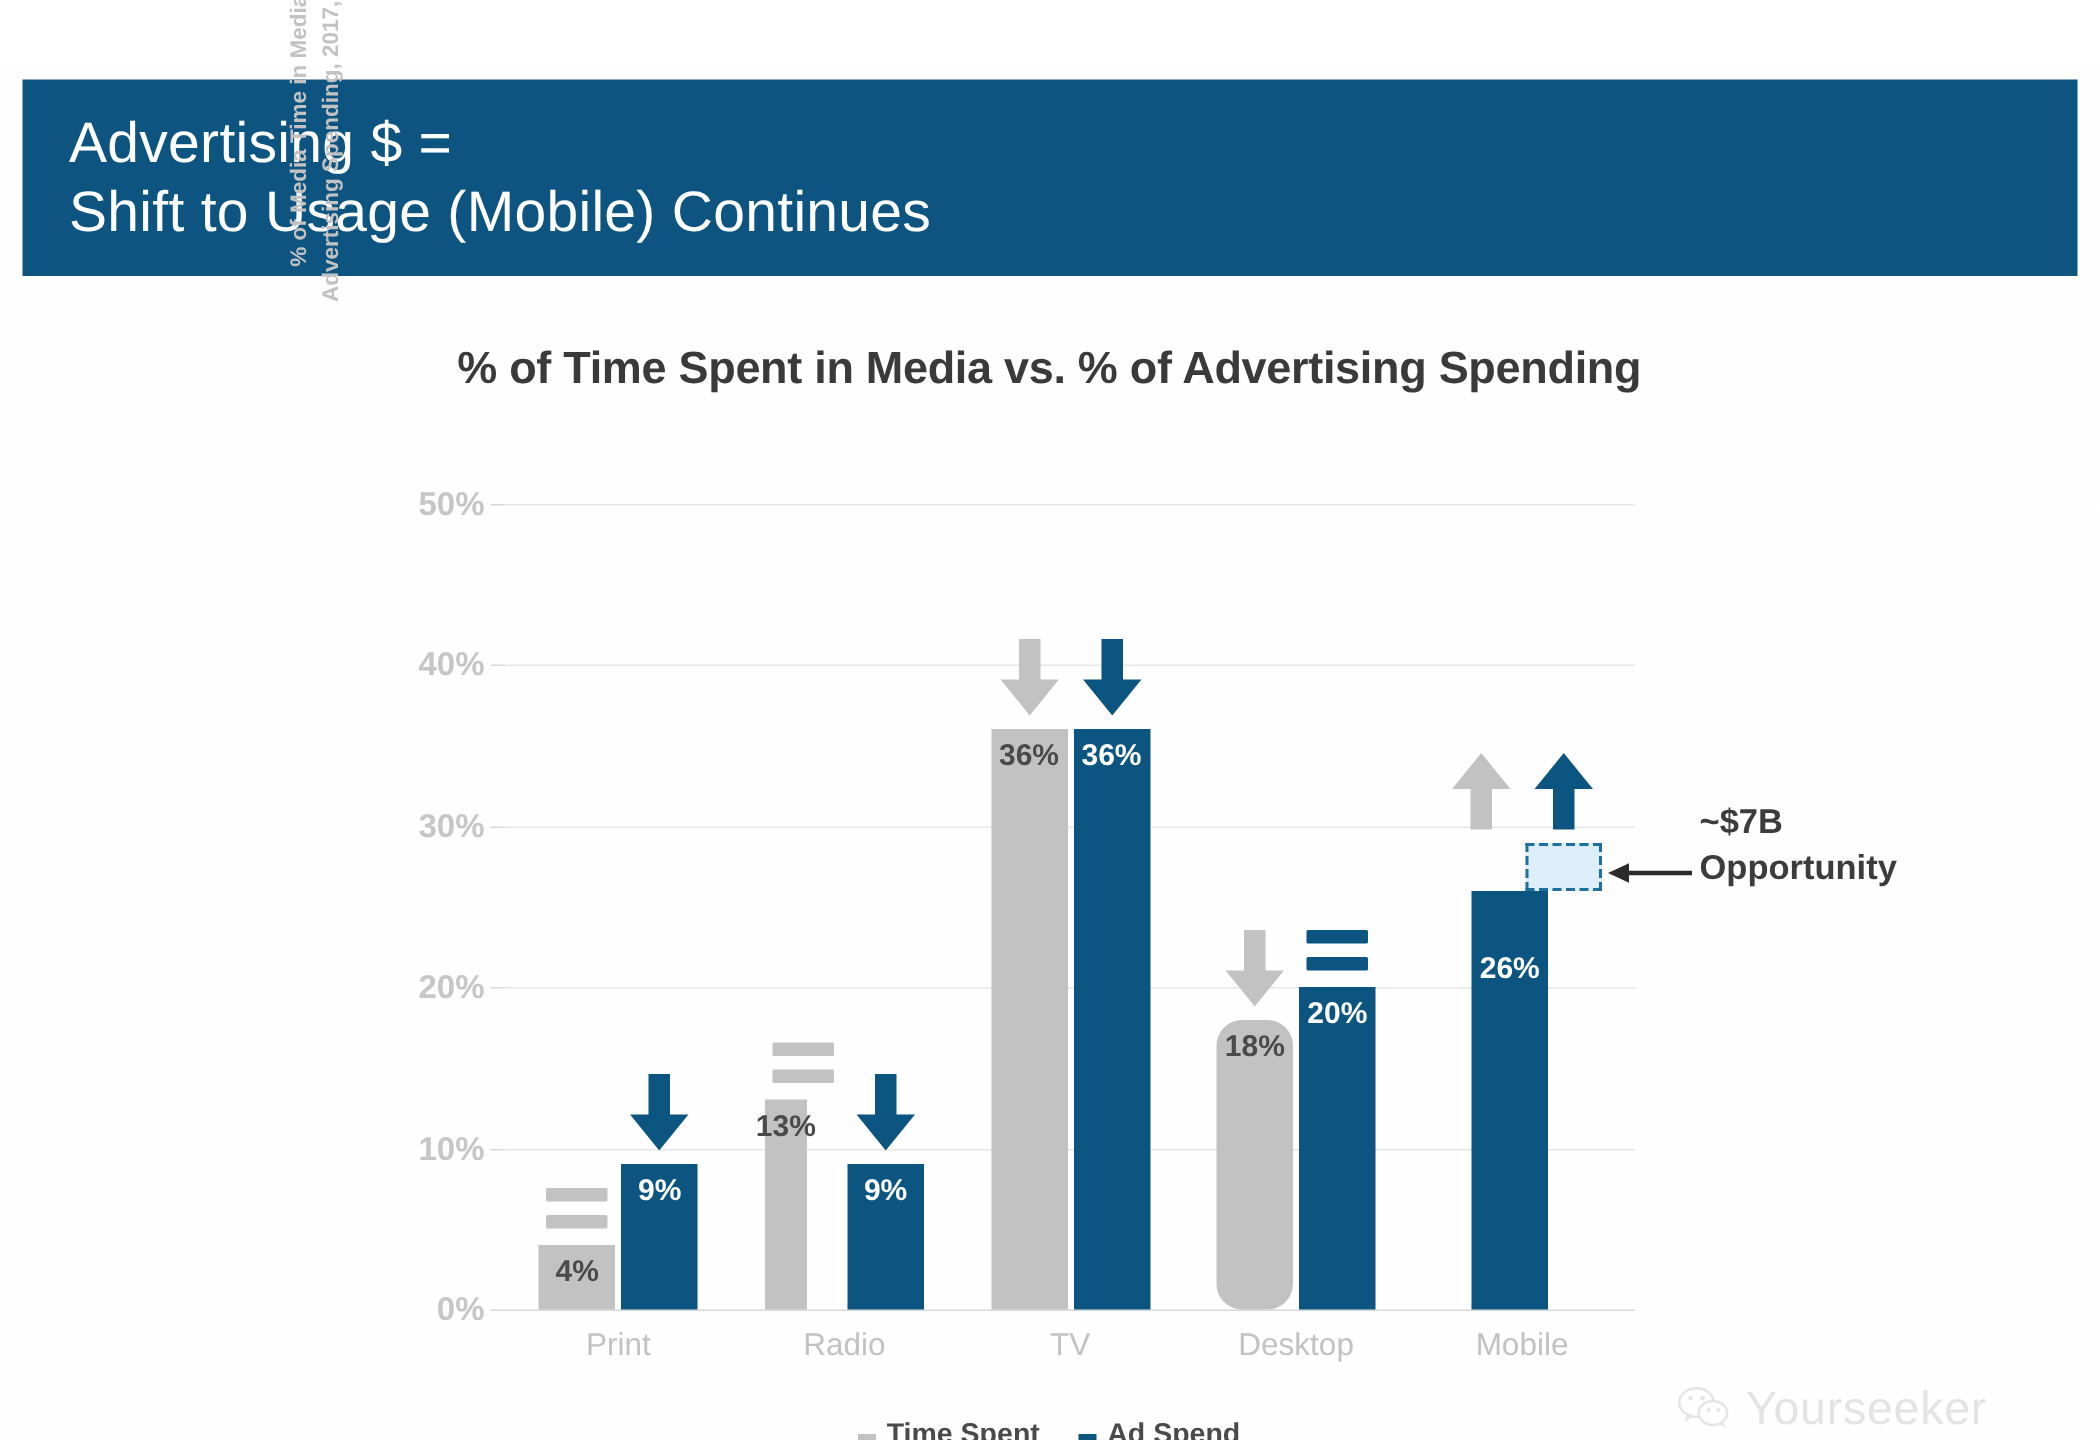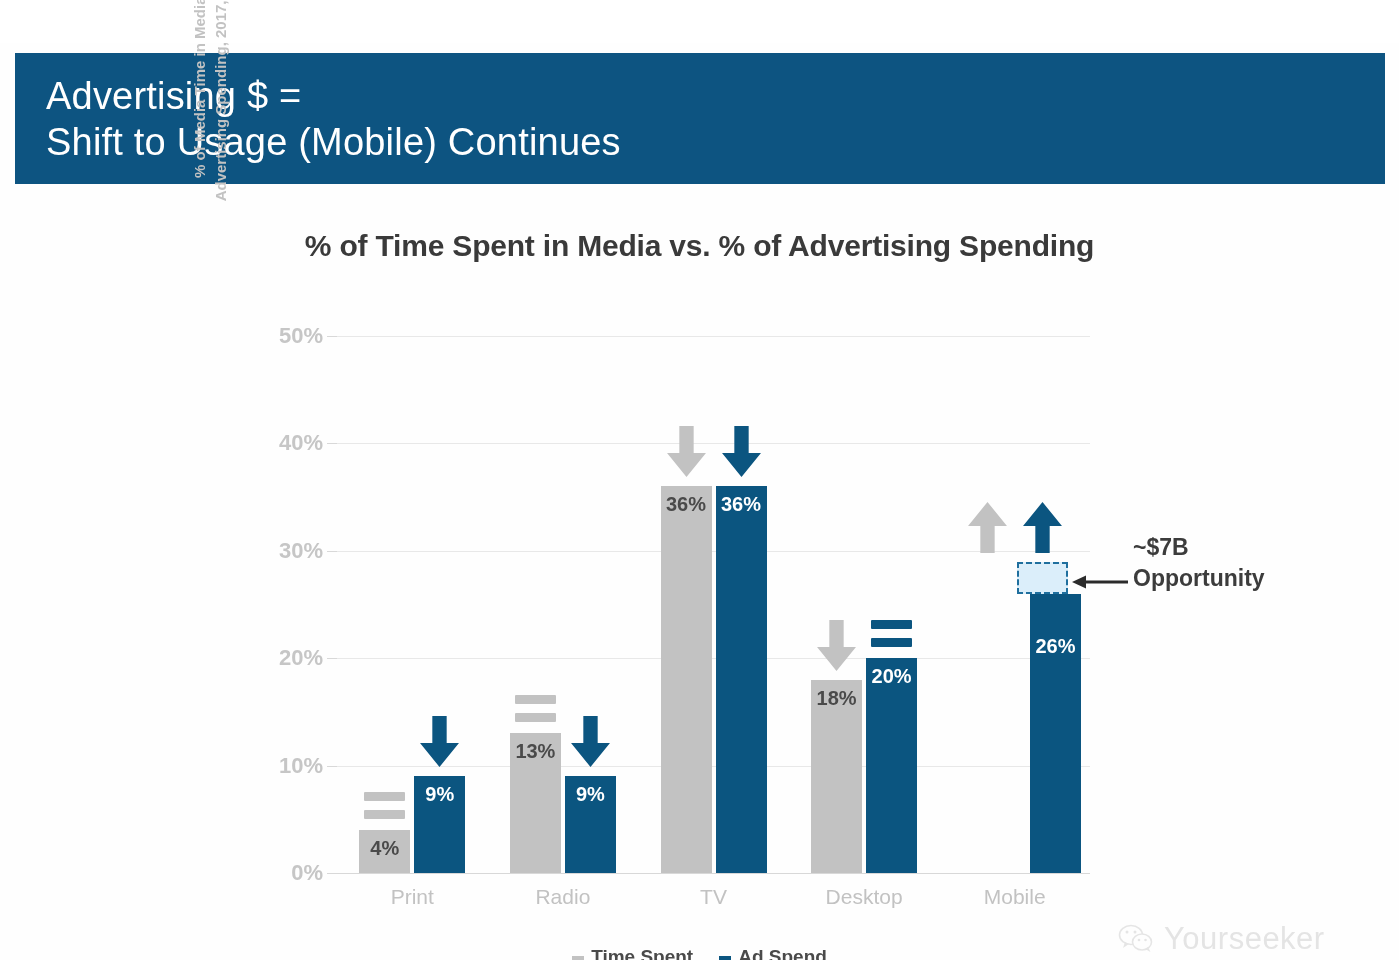--- a/index.html
+++ b/index.html
@@ -181,21 +181,21 @@
       <div class="indicator" style="left: 27.3px; width: 41px; height: 30px; bottom: 50.96px;">
         <div class="eq-bar" style="top: 0px; background: rgb(194, 194, 194);"></div>
         <div class="eq-bar" style="top: 18px; background: rgb(194, 194, 194);"></div>
       </div>
       <div class="bar blue" style="left: 77.3px; width: 51px; height: 96.66px; background: rgb(11, 85, 128);">
         <span class="bar-label">9%</span>
       </div>
       <div class="indicator" style="left: 82.3px; width: 41px; height: 52px; bottom: 104.66px;"><svg viewBox="0 0 40 52" width="41" height="52" preserveAspectRatio="none">
           <polygon points="13,0 27,0 27,27 39,27 20,51 1,27 13,27" fill="#0b5580"></polygon>
         </svg></div>
-      <div class="bar gray" style="left: 172.9px; width: 51px; height: 139.62px; background: rgb(194, 194, 194);">
+      <div class="bar gray" style="left: 172.9px; width: 28px; height: 139.62px; background: rgb(194, 194, 194);">
         <span class="bar-label">13%</span>
       </div>
       <div class="indicator" style="left: 177.9px; width: 41px; height: 30px; bottom: 147.62px;">
         <div class="eq-bar" style="top: 0px; background: rgb(194, 194, 194);"></div>
         <div class="eq-bar" style="top: 18px; background: rgb(194, 194, 194);"></div>
       </div>
       <div class="bar blue" style="left: 227.9px; width: 51px; height: 96.66px; background: rgb(11, 85, 128);">
         <span class="bar-label">9%</span>
       </div>
       <div class="indicator" style="left: 232.9px; width: 41px; height: 52px; bottom: 104.66px;"><svg viewBox="0 0 40 52" width="41" height="52" preserveAspectRatio="none">
@@ -206,37 +206,37 @@
       </div>
       <div class="indicator" style="left: 328.5px; width: 41px; height: 52px; bottom: 394.64px;"><svg viewBox="0 0 40 52" width="41" height="52" preserveAspectRatio="none">
           <polygon points="13,0 27,0 27,27 39,27 20,51 1,27 13,27" fill="#c2c2c2"></polygon>
         </svg></div>
       <div class="bar blue" style="left: 378.5px; width: 51px; height: 386.64px; background: rgb(11, 85, 128);">
         <span class="bar-label">36%</span>
       </div>
       <div class="indicator" style="left: 383.5px; width: 41px; height: 52px; bottom: 394.64px;"><svg viewBox="0 0 40 52" width="41" height="52" preserveAspectRatio="none">
           <polygon points="13,0 27,0 27,27 39,27 20,51 1,27 13,27" fill="#0b5580"></polygon>
         </svg></div>
-      <div class="bar gray" style="left: 474.1px; width: 51px; height: 193.32px; background: rgb(194, 194, 194);">
+      <div class="bar gray" style="left: 474.1px; width: 51px; height: 193.32px; background: rgb(194, 194, 194); border-radius: 17px;">
         <span class="bar-label">18%</span>
       </div>
       <div class="indicator" style="left: 479.1px; width: 41px; height: 52px; bottom: 201.32px;"><svg viewBox="0 0 40 52" width="41" height="52" preserveAspectRatio="none">
           <polygon points="13,0 27,0 27,27 39,27 20,51 1,27 13,27" fill="#c2c2c2"></polygon>
         </svg></div>
       <div class="bar blue" style="left: 529.1px; width: 51px; height: 214.8px; background: rgb(11, 85, 128);">
         <span class="bar-label">20%</span>
       </div>
       <div class="indicator" style="left: 534.1px; width: 41px; height: 30px; bottom: 222.8px;">
         <div class="eq-bar" style="top: 0px; background: rgb(11, 85, 128);"></div>
         <div class="eq-bar" style="top: 18px; background: rgb(11, 85, 128);"></div>
       </div>
       <div class="indicator" style="left: 629.7px; width: 41px; height: 52px; bottom: 319.46px;"><svg viewBox="0 0 40 52" width="41" height="52" preserveAspectRatio="none">
           <polygon points="13,51 27,51 27,24 39,24 20,0 1,24 13,24" fill="#c2c2c2"></polygon>
         </svg></div>
-      <div class="bar blue" style="left: 693px; width: 51px; height: 279.24px; background: rgb(11, 85, 128);">
+      <div class="bar blue" style="left: 644px; width: 51px; height: 279.24px; background: rgb(11, 85, 128);">
         <span class="bar-label" style="top: auto; bottom: 215.02px;">26%</span>
       </div>
       <div class="opportunity-box" style="left: 679.7px; width: 51px; bottom: 279.24px; height: 32.22px; background: rgb(219, 238, 250); border-color: rgb(31, 111, 158);"></div>
       <div class="indicator" style="left: 684.7px; width: 41px; height: 52px; bottom: 319.46px;"><svg viewBox="0 0 40 52" width="41" height="52" preserveAspectRatio="none">
           <polygon points="13,51 27,51 27,24 39,24 20,0 1,24 13,24" fill="#0b5580"></polygon>
         </svg></div>
     </div>
 
   <div id="cats">
       <div class="cat-label" style="left: 337px; width: 150.6px;">Print</div>

